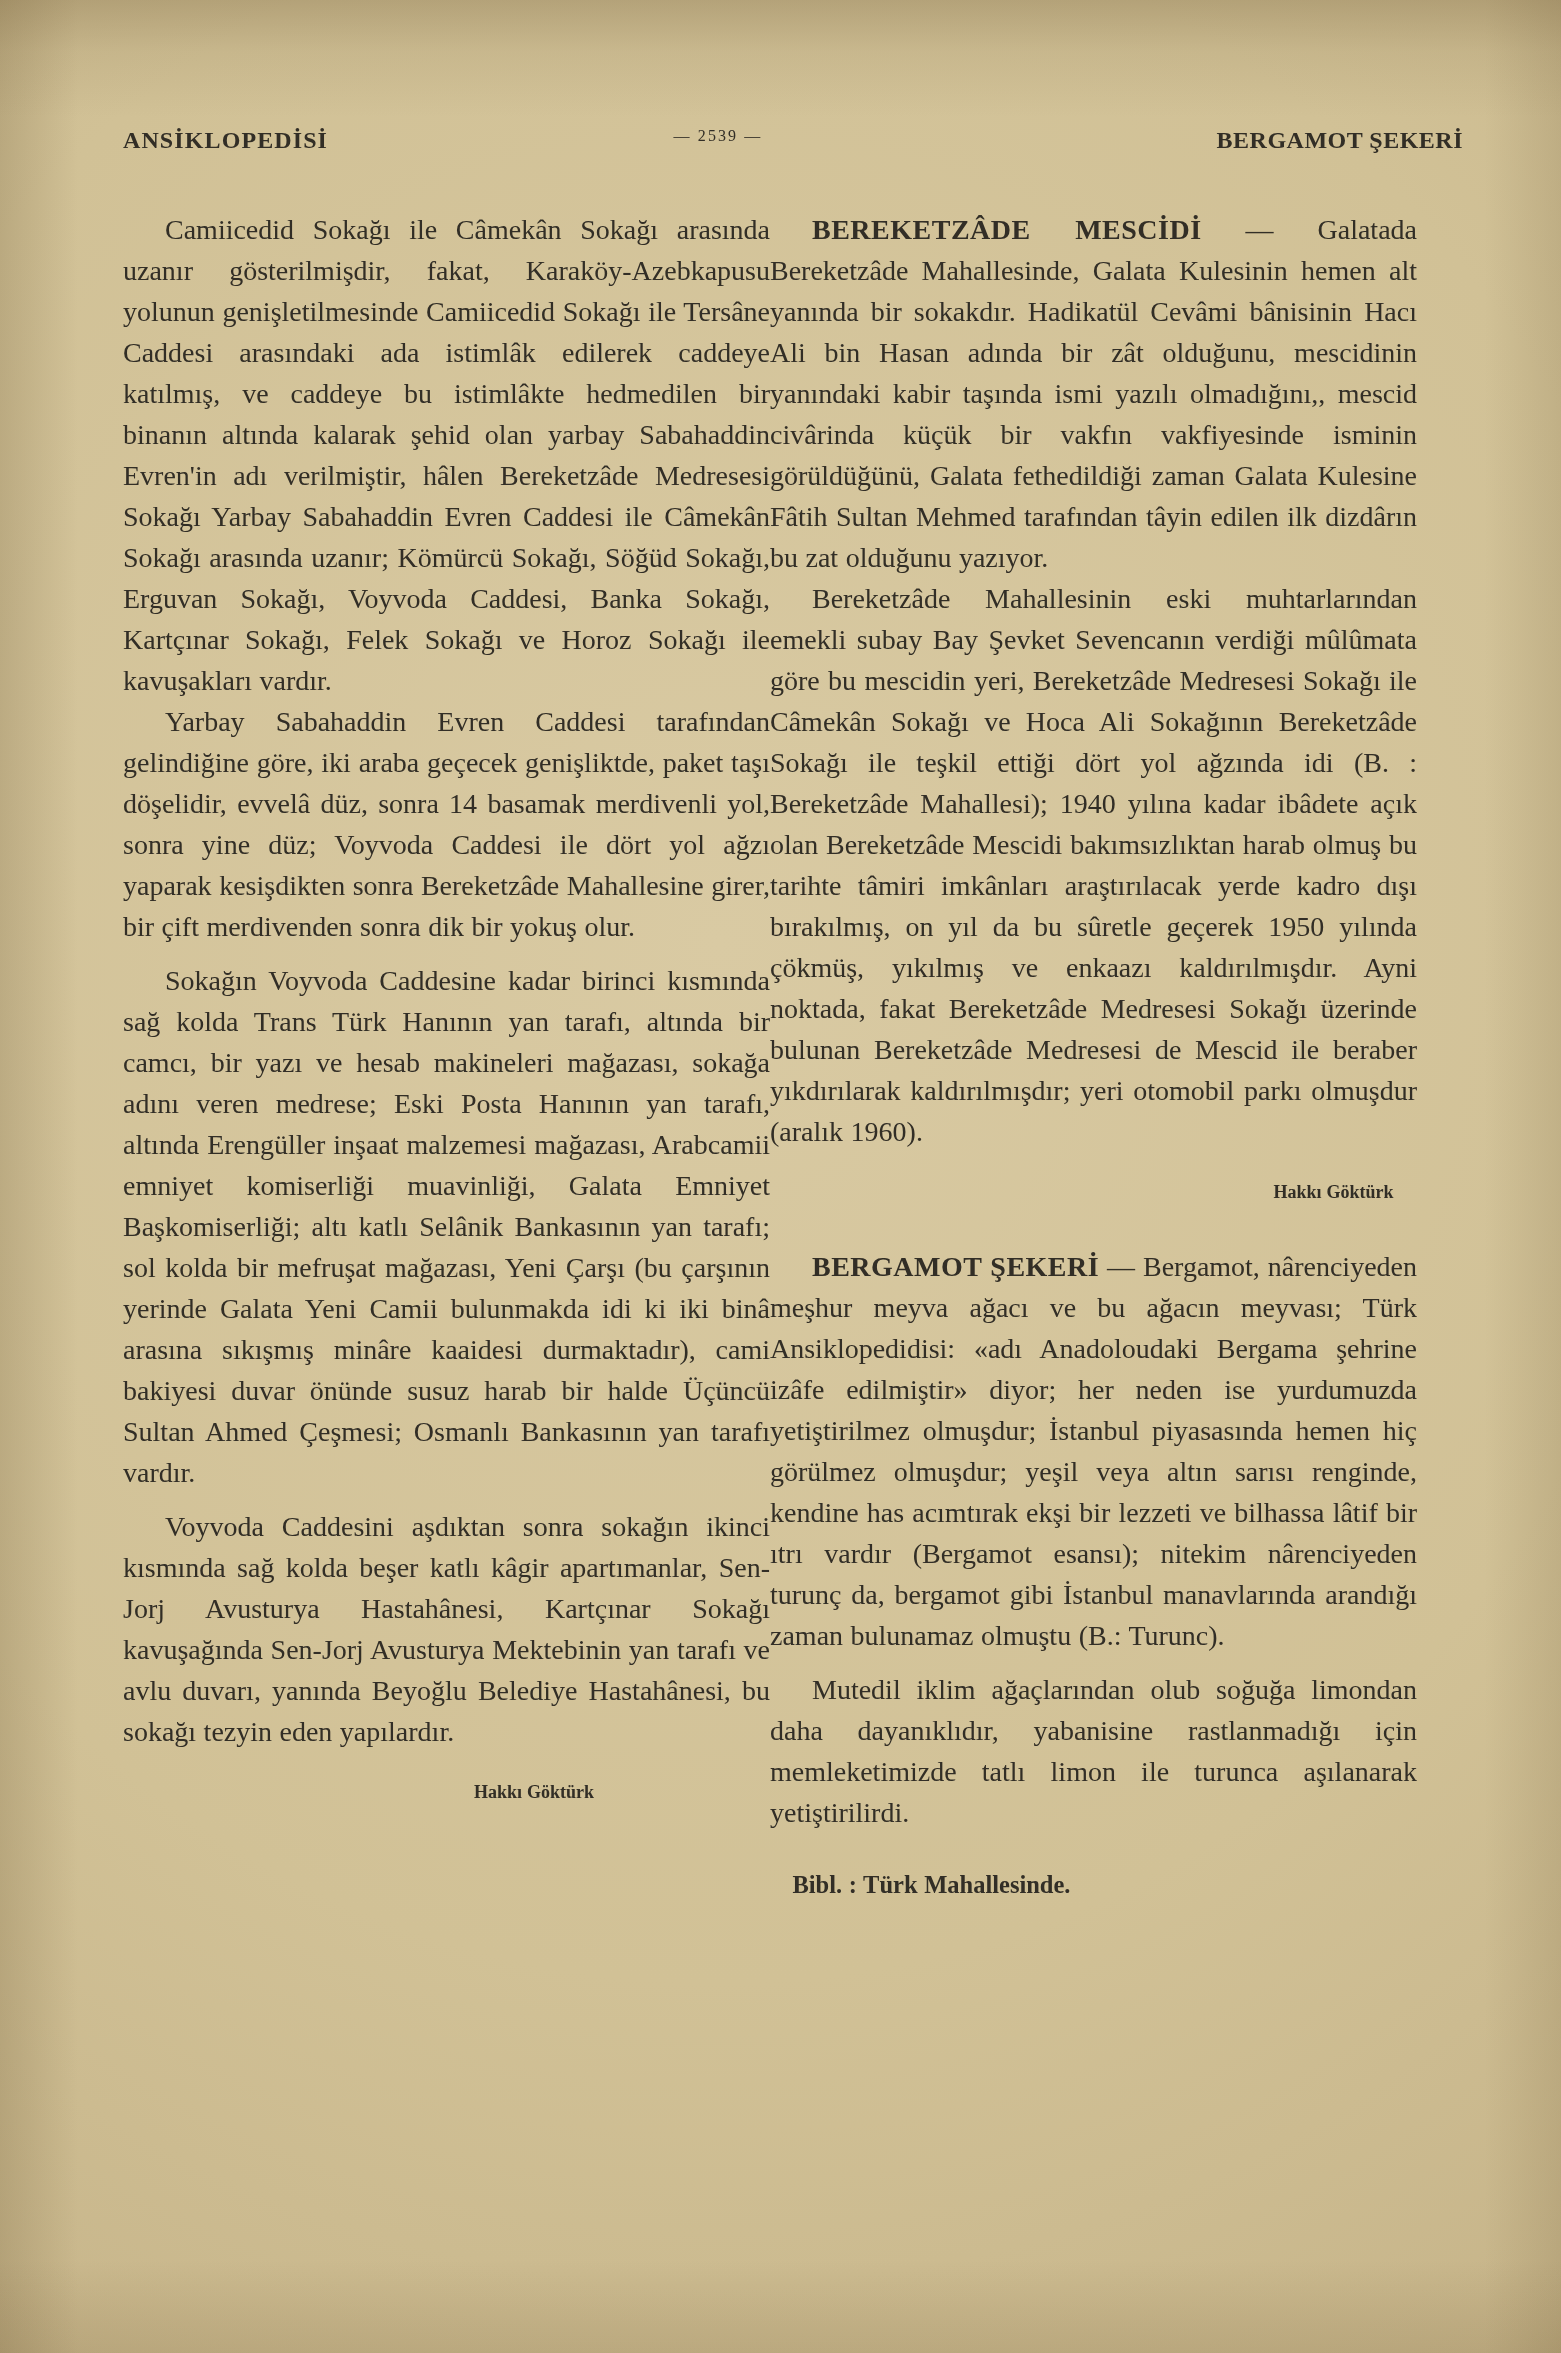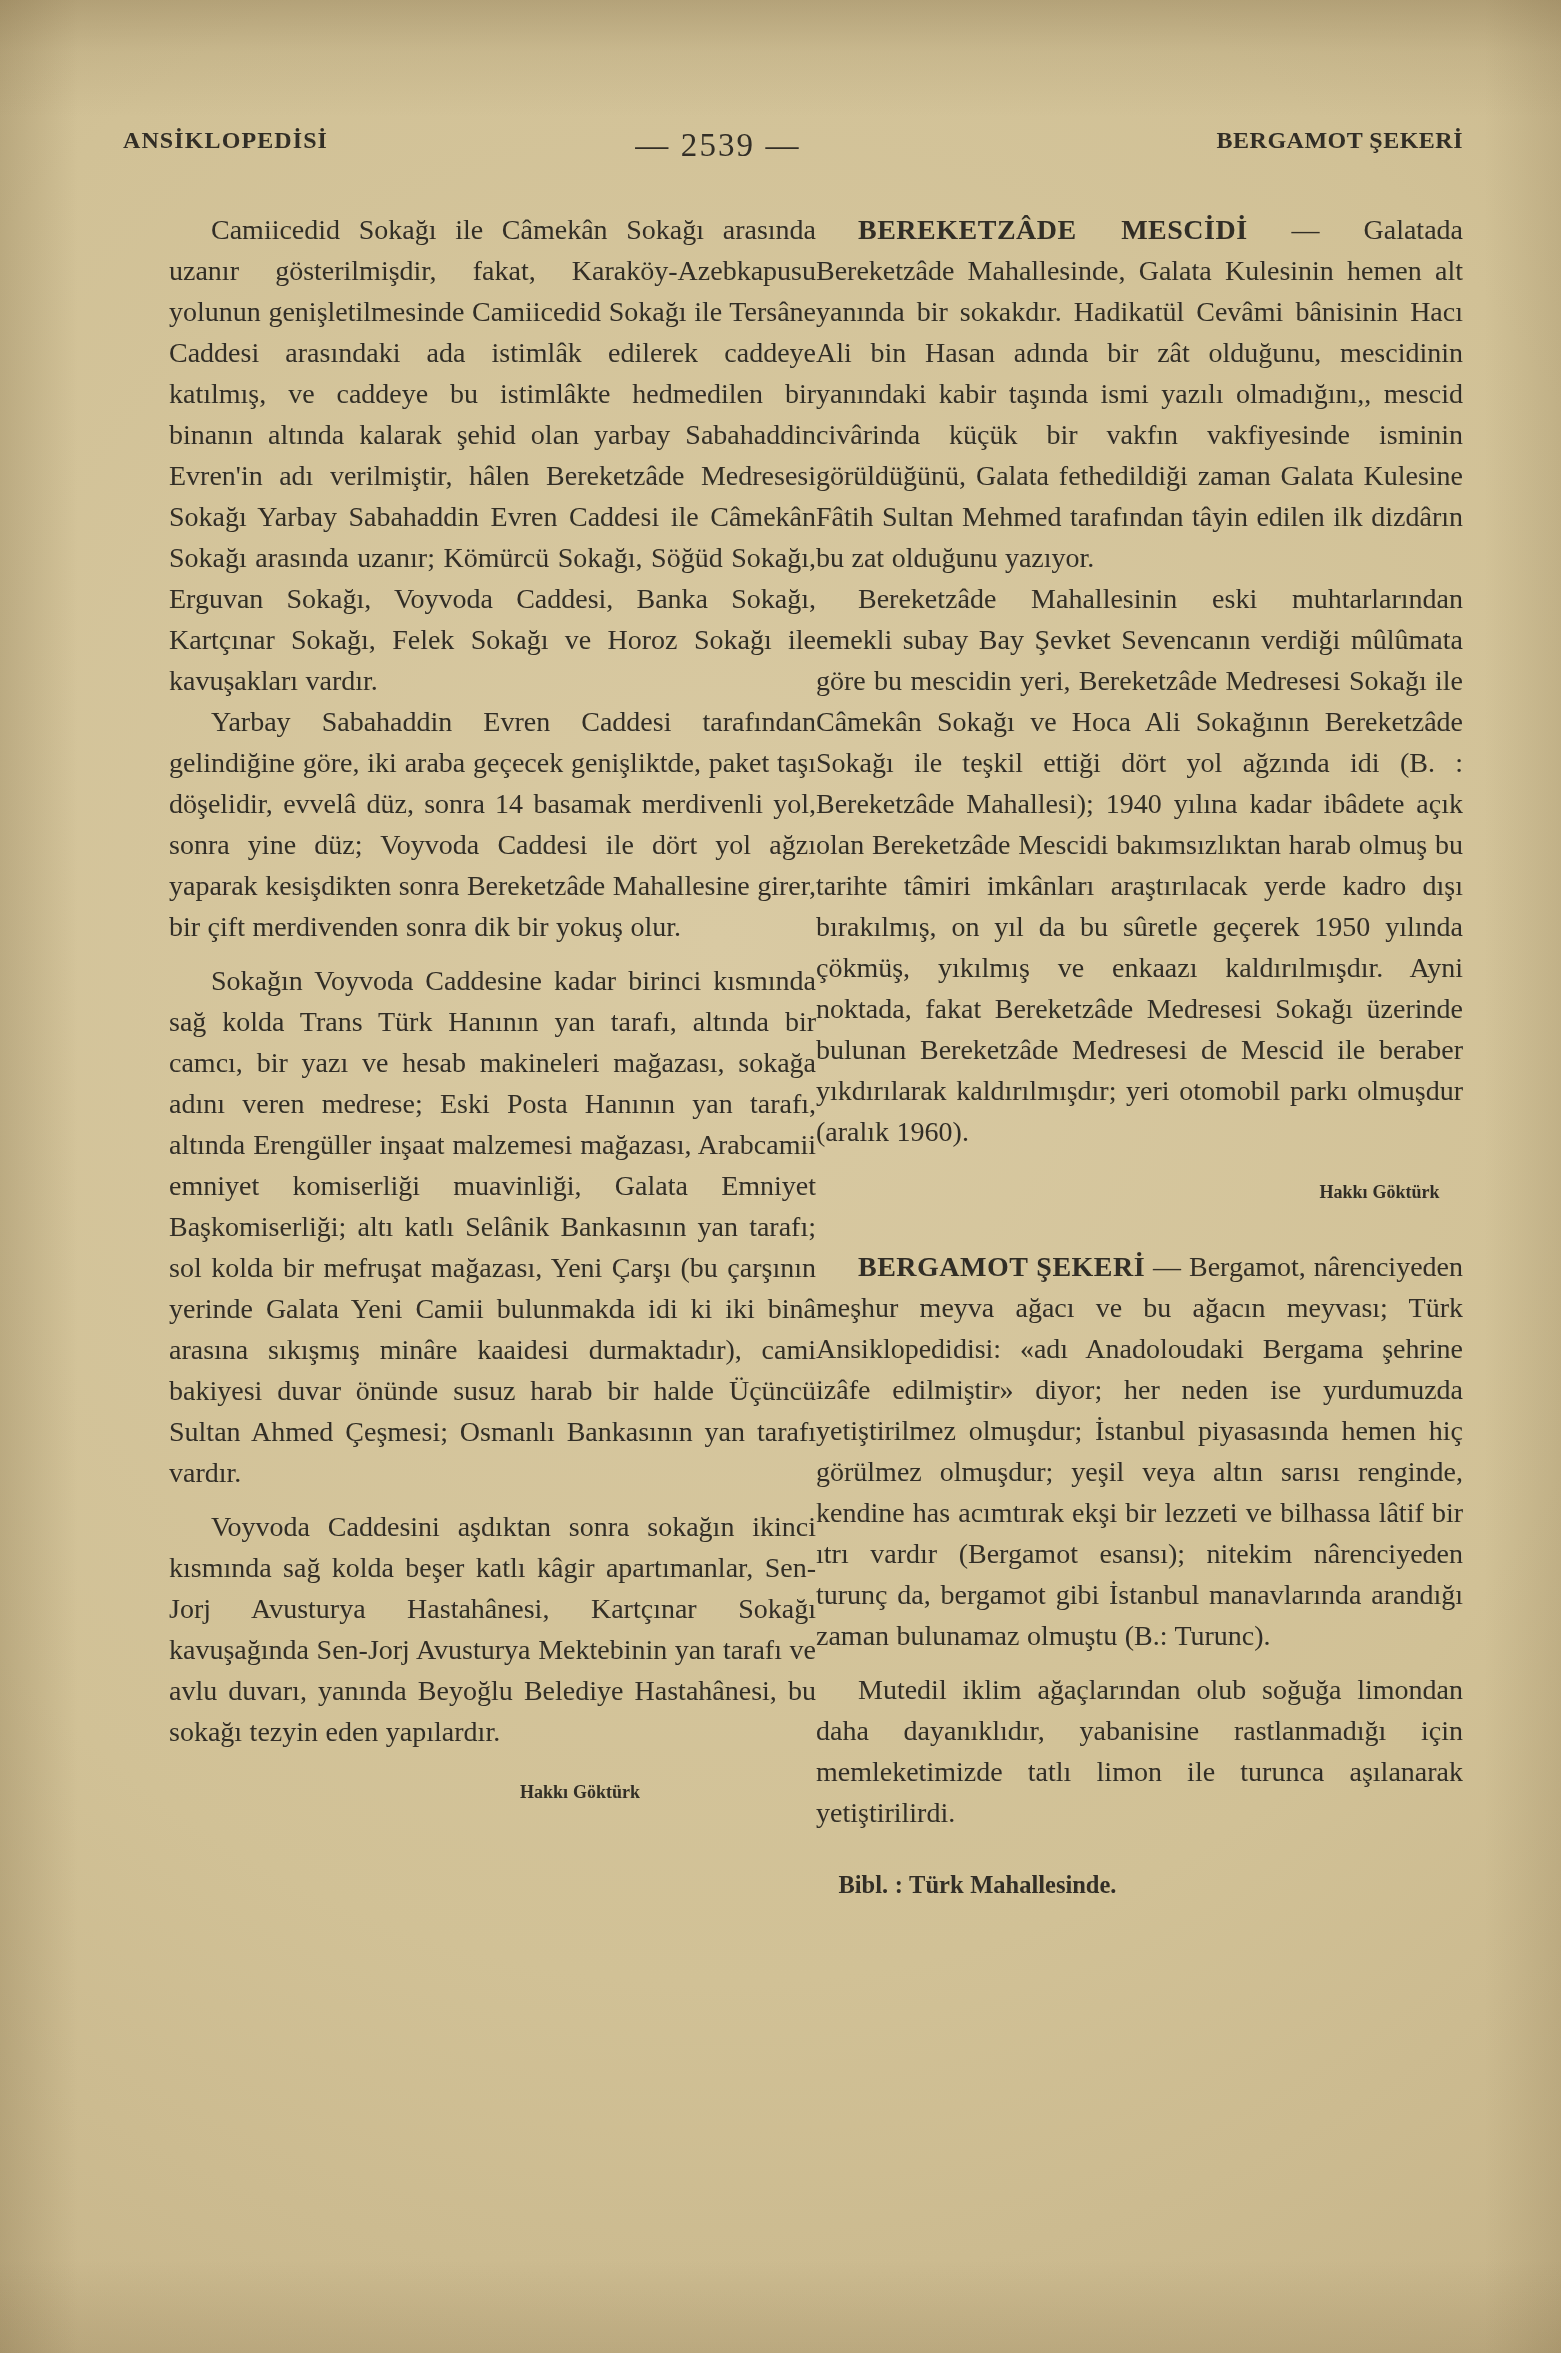--- a/index.html
+++ b/index.html
@@ -26,27 +26,27 @@
     align-items: baseline;
     height: 38px;
     font-size: 24px;
   }
   .head-left  { font-weight: bold; letter-spacing: 1.1px; }
   .head-right { font-weight: bold; letter-spacing: 0.5px; }
   .head-page  {
     position: absolute;
     left: 50%;
     transform: translateX(calc(-50% - 75px));
-    font-size: 33px;
+    font-size: 16px;
     letter-spacing: 2.1px;
   }
 
   main.columns {
     display: flex;
-    justify-content: flex-end;
+    justify-content: flex-start;
     margin-top: 44px;
   }
   .col {
     width: 647px;
     font-size: 28px;
     line-height: 41px;
     text-align: justify;
     hyphens: auto;
     word-spacing: 0.5px;
   }

